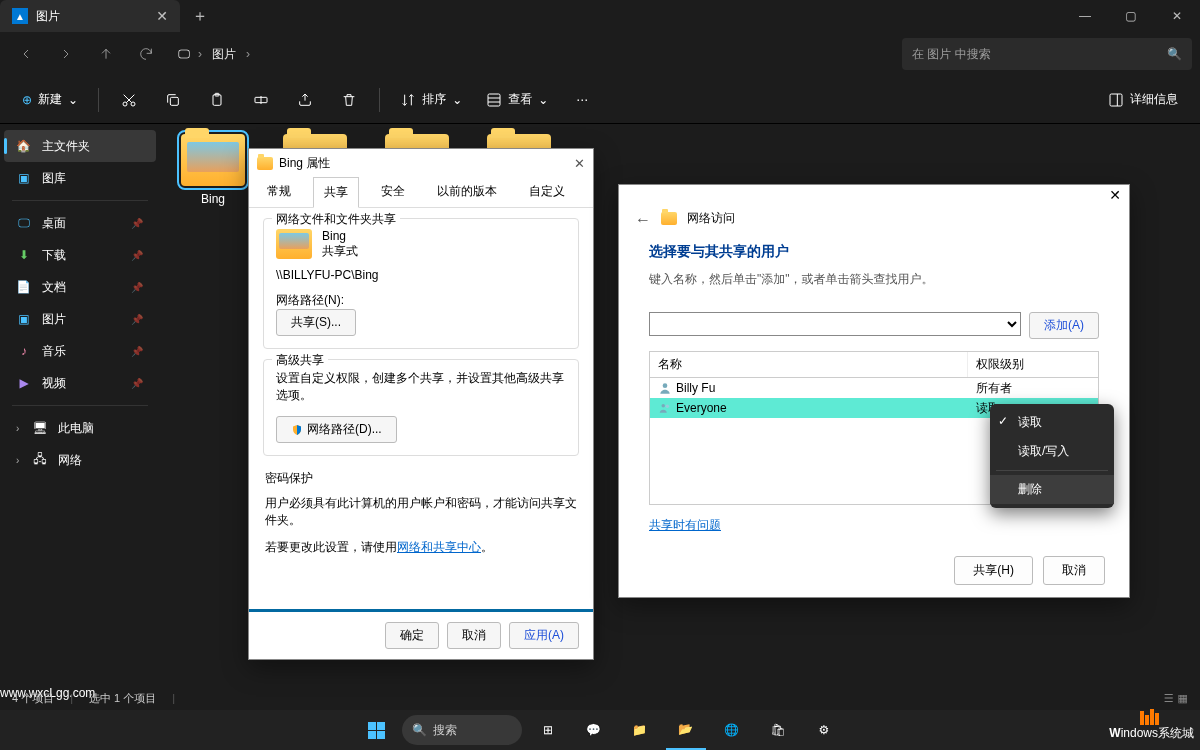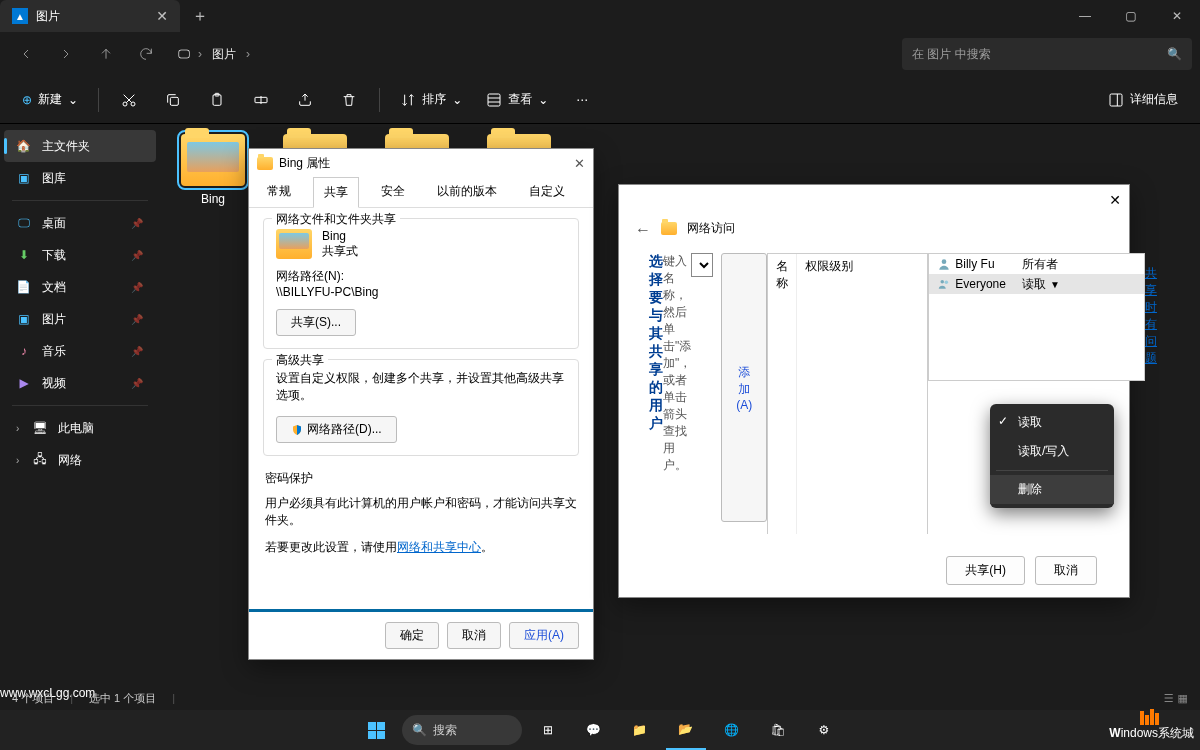--- a/index.html
+++ b/index.html
@@ -82,37 +82,37 @@
 .shield { width: 12px; height: 12px; }
 .link { color: #0066cc; text-decoration: underline; }
 .propfooter { padding: 10px 14px; display: flex; justify-content: flex-end; gap: 8px; border-top: 3px solid #0369a1; }
 
 
 .netdlg { position: absolute; left: 618px; top: 184px; width: 512px; height: 414px; background: #fff; color: #000; border: 1px solid #888; box-shadow: 0 8px 24px rgba(0,0,0,.4); font-size: 12px; display: flex; flex-direction: column; }
 .netdlg .nhead { height: 30px; display: flex; align-items: center; padding: 0 8px; }
 .netdlg .nhead .nclose { margin-left: auto; font-size: 14px; }
 .netdlg .ntitlebar { display: flex; align-items: center; gap: 10px; padding: 4px 16px 10px; }
 .netdlg .back { font-size: 16px; color: #555; }
-.netbody { padding: 6px 30px 10px; flex: 1; display: flex; flex-direction: row; }
+.netbody { padding: 6px 30px 10px; flex: 1; display: flex; flex-direction: column; }
 .netbody h3 { font-size: 14px; font-weight: 600; color: #003e92; margin-bottom: 10px; }
 .netbody .hint { color: #555; margin-bottom: 24px; }
 .addrow { display: flex; gap: 8px; margin-bottom: 12px; }
 .addrow select { flex: 1; height: 24px; border: 1px solid #888; font-size: 12px; background: #fff; }
 .listhead { display: flex; border: 1px solid #ccc; border-bottom: none; background: #fff; }
 .listhead > div { padding: 4px 8px; font-size: 12px; border-right: 1px solid #eee; }
 .listhead > div:first-child { flex: 1; }
 .listhead > div:last-child { width: 130px; border-right: none; }
 .listbody { border: 1px solid #ccc; height: 128px; background: #fff; }
 .listrow { display: flex; align-items: center; height: 20px; }
 .listrow > div:first-child { flex: 1; padding: 0 8px; display: flex; align-items: center; gap: 4px; }
 .listrow > div:last-child { width: 130px; padding: 0 8px; display: flex; align-items: center; }
-.listrow.sel { background: #e5e5e5; }
+.listrow.sel { background: #5eead4; }
 .permdrop { font-size: 10px; margin-left: 4px; }
 .usericon { width: 14px; height: 14px; }
-.netfooter { padding: 12px 32px; display: flex; justify-content: flex-end; gap: 10px; }
+.netfooter { padding: 12px 24px; display: flex; justify-content: flex-end; gap: 10px; }
 .wbtn2 { border: 1px solid #bbb; background: #fdfdfd; padding: 5px 18px; border-radius: 3px; font-size: 12px; }
 
 
 .ctxmenu { position: absolute; left: 990px; top: 404px; width: 124px; background: #2b2b2b; color: #fff; border-radius: 6px; padding: 4px 0; box-shadow: 0 6px 18px rgba(0,0,0,.5); font-size: 12px; z-index: 50; }
 .ctxitem { padding: 6px 14px 6px 28px; position: relative; }
 .ctxitem.hover { background: #3d3d3d; }
 .ctxitem.checked::before { content: "✓"; position: absolute; left: 8px; }
 .ctxsep { height: 1px; background: #444; margin: 4px 6px; }
 
 
@@ -362,22 +362,22 @@
   <div class="propbody">
     <div class="fieldset">
       <span class="fieldset-title">网络文件和文件夹共享</span>
       <div class="share-row">
         <div class="share-thumb"></div>
         <div>
           <div>Bing</div>
           <div>共享式</div>
         </div>
       </div>
+      <div style="margin-bottom:10px">\\BILLYFU-PC\Bing</div>
       <div>网络路径(N):</div>
-      <div style="margin-bottom:10px">\\BILLYFU-PC\Bing</div>
       <button class="wbtn">
           <span>共享(S)...</span>
         </button>
     </div>
     <div class="fieldset">
       <span class="fieldset-title">高级共享</span>
       <div style="margin-bottom:12px">设置自定义权限，创建多个共享，并设置其他高级共享选项。</div>
       <button class="wbtn">
         <svg class="shield" viewBox="0 0 24 24">
             <path fill="#ffb02e" d="M12 2l8 3v6c0 5-3 9-8 11-5-2-8-6-8-11V5z"></path>

